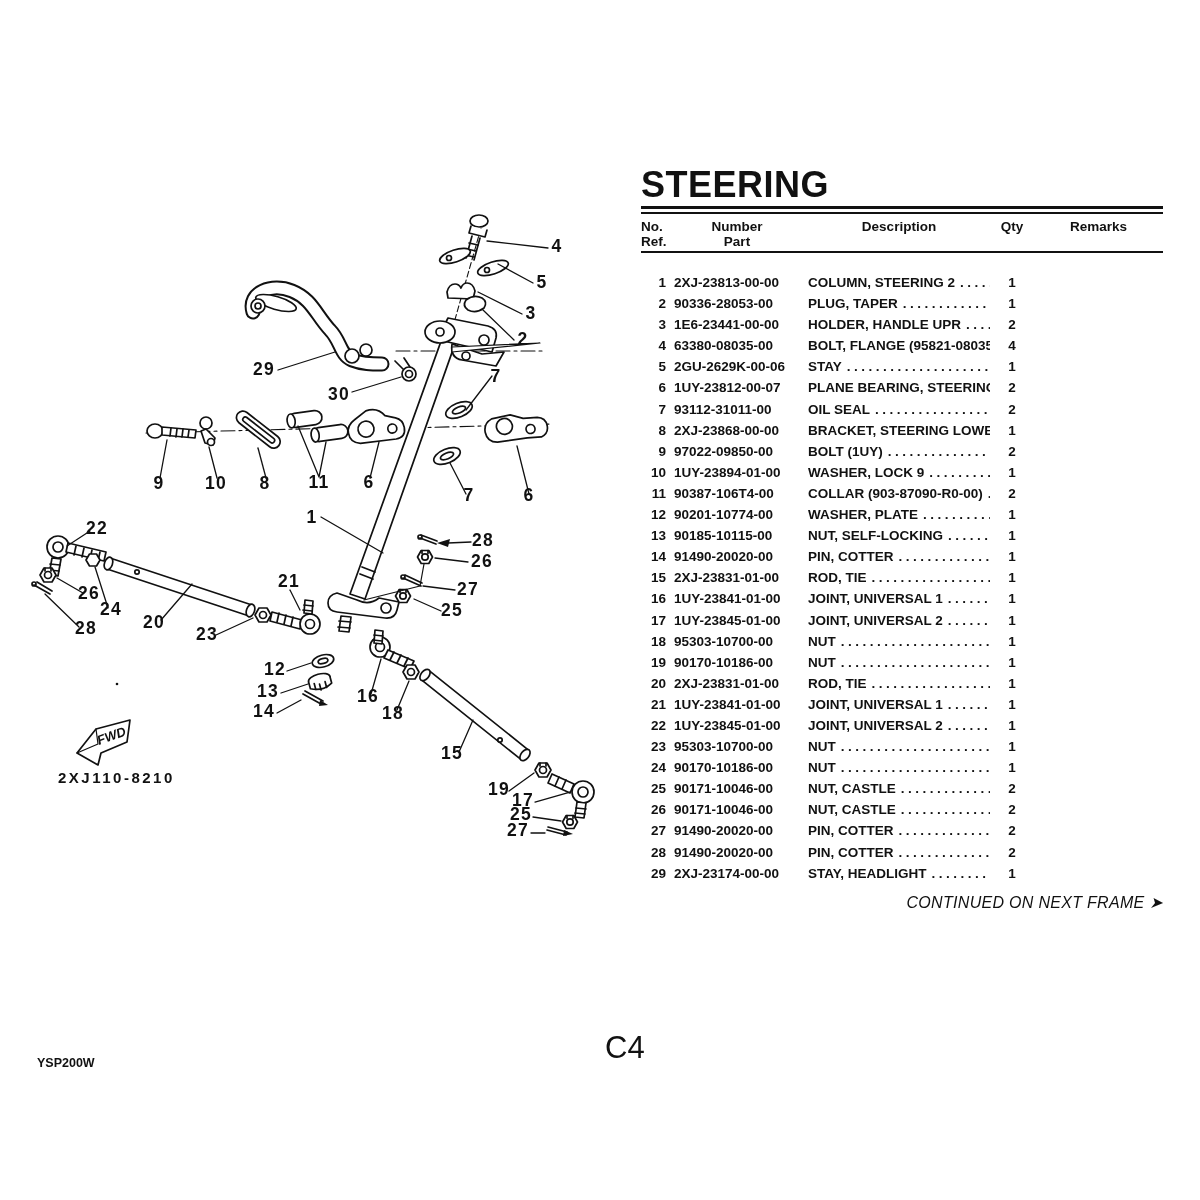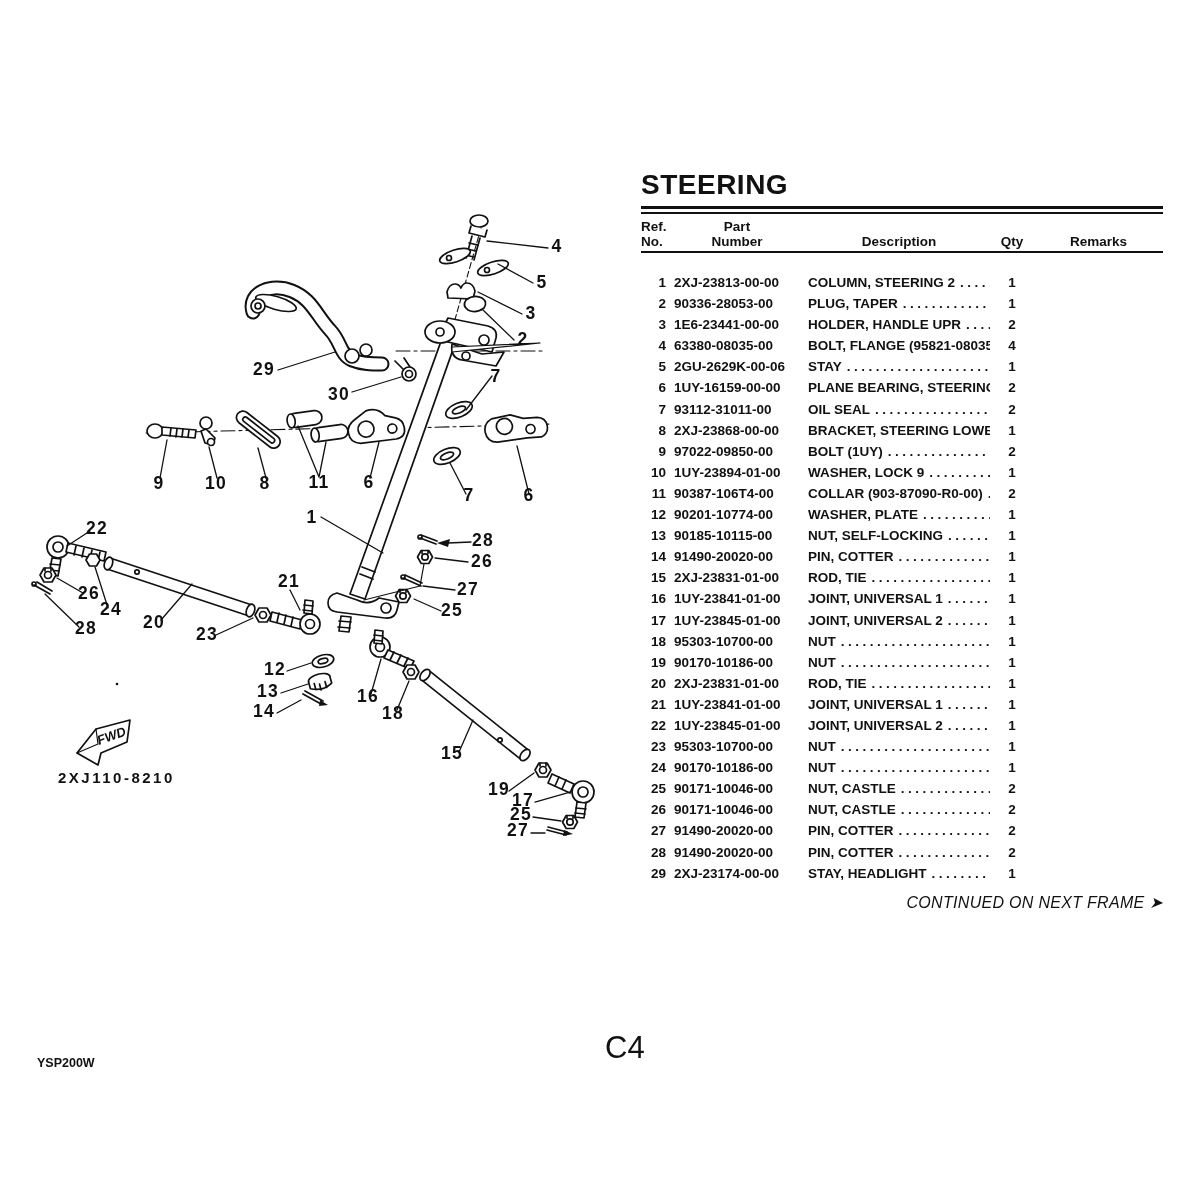--- a/index.html
+++ b/index.html
@@ -2,21 +2,21 @@
 <html><head>
 <meta charset="utf-8">
 <style>
   html,body{margin:0;padding:0;background:#fff;}
   .page{position:relative;width:1200px;height:1200px;background:#fff;overflow:hidden;
         font-family:"Liberation Sans",sans-serif;color:#111;}
   svg{position:absolute;left:0;top:0;}
 
   
   .table-wrap{position:absolute;left:641px;top:170px;width:522px;}
-  .title{font-size:28px;font-weight:bold;line-height:30px;letter-spacing:.5px;}
+  .title{font-size:36px;font-weight:bold;line-height:30px;letter-spacing:.5px;}
   .rule2{margin-top:6px;height:3px;border-top:3px solid #111;border-bottom:2px solid #111;}
   .thead{margin-top:6px;font-size:13.5px;font-weight:bold;line-height:14.5px;}
   .hrow{display:grid;grid-template-columns:25px 126px 182px 28px 129px;column-gap:8px;}
   .h-part,.h-desc,.h-qty,.h-rem{text-align:center;}
   .hrule{margin-top:2px;border-top:2.4px solid #111;}
   .rows{margin-top:19px;}
   .tr{display:grid;grid-template-columns:25px 126px 182px 28px 129px;column-gap:8px;
       height:21.1px;font-size:13.5px;font-weight:bold;line-height:21.1px;}
   .c-ref{text-align:right;}
   .c-part{white-space:nowrap;}
@@ -337,33 +337,33 @@
           <text x="518" y="836">27</text>
         </g>
     </g>
   </svg>
 
   <div class="table-wrap">
     <div class="title">STEERING</div>
     <div class="rule2"></div>
     <div class="thead">
       <div class="hrow">
+        <span>No.</span>
+        <span class="h-part">Number</span>
+        <span class="h-desc">Description</span>
+        <span class="h-qty">Qty</span>
+        <span class="h-rem">Remarks</span>
+      </div>
+      <div class="hrow">
         <span>Ref.</span>
         <span class="h-part">Part</span>
         <span class="h-desc"></span>
         <span class="h-qty"></span>
         <span class="h-rem"></span>
       </div>
-      <div class="hrow">
-        <span>No.</span>
-        <span class="h-part">Number</span>
-        <span class="h-desc">Description</span>
-        <span class="h-qty">Qty</span>
-        <span class="h-rem">Remarks</span>
-      </div>
     </div>
     <div class="hrule"></div>
     <div class="rows" id="rows">
         <div class="tr">
           <span class="c-ref">1</span>
           <span class="c-part">2XJ-23813-00-00</span>
           <span class="c-desc">
             <span class="d-text">COLUMN, STEERING 2</span>
             <span class="dots">................................................................................</span>
           </span>
@@ -405,21 +405,21 @@
           <span class="c-part">2GU-2629K-00-06</span>
           <span class="c-desc">
             <span class="d-text">STAY</span>
             <span class="dots">................................................................................</span>
           </span>
           <span class="c-qty">1</span>
           <span class="c-rem"></span>
         </div>
         <div class="tr">
           <span class="c-ref">6</span>
-          <span class="c-part">1UY-16159-00-00</span>
+          <span class="c-part">1UY-23812-00-07</span>
           <span class="c-desc">
             <span class="d-text">PLANE BEARING, STEERING</span>
             <span class="dots">................................................................................</span>
           </span>
           <span class="c-qty">2</span>
           <span class="c-rem"></span>
         </div>
         <div class="tr">
           <span class="c-ref">7</span>
           <span class="c-part">93112-31011-00</span>

